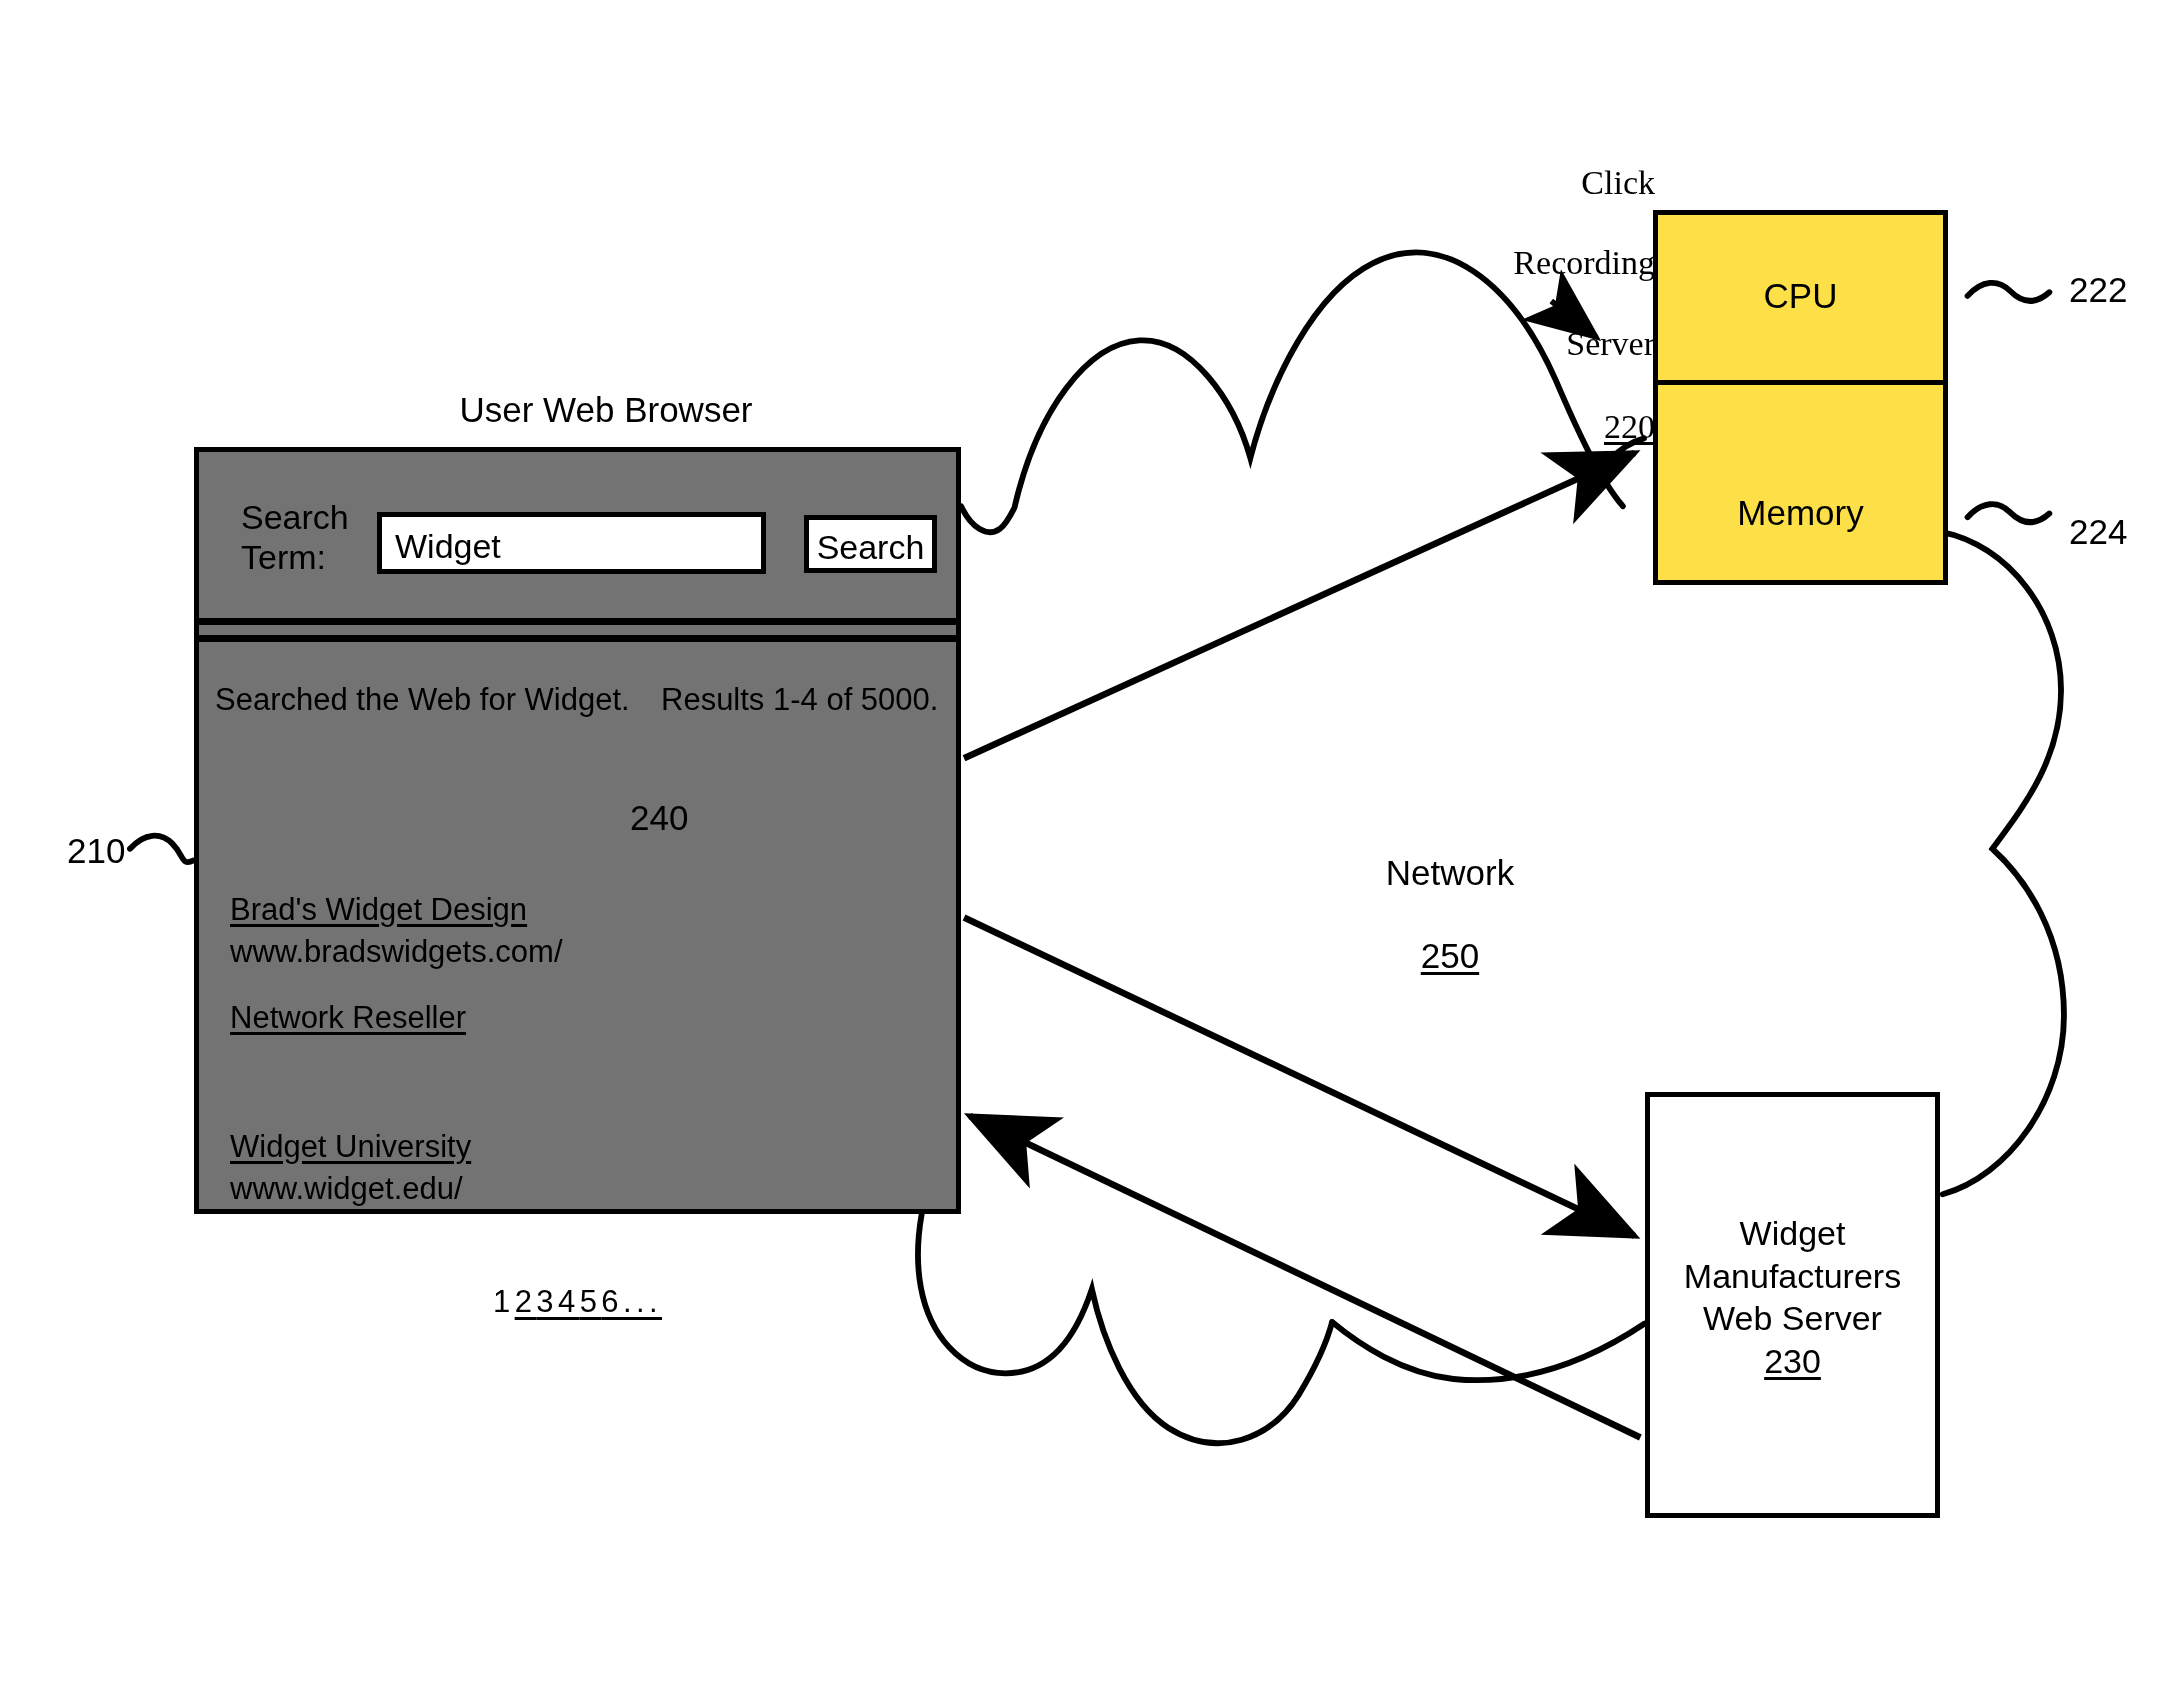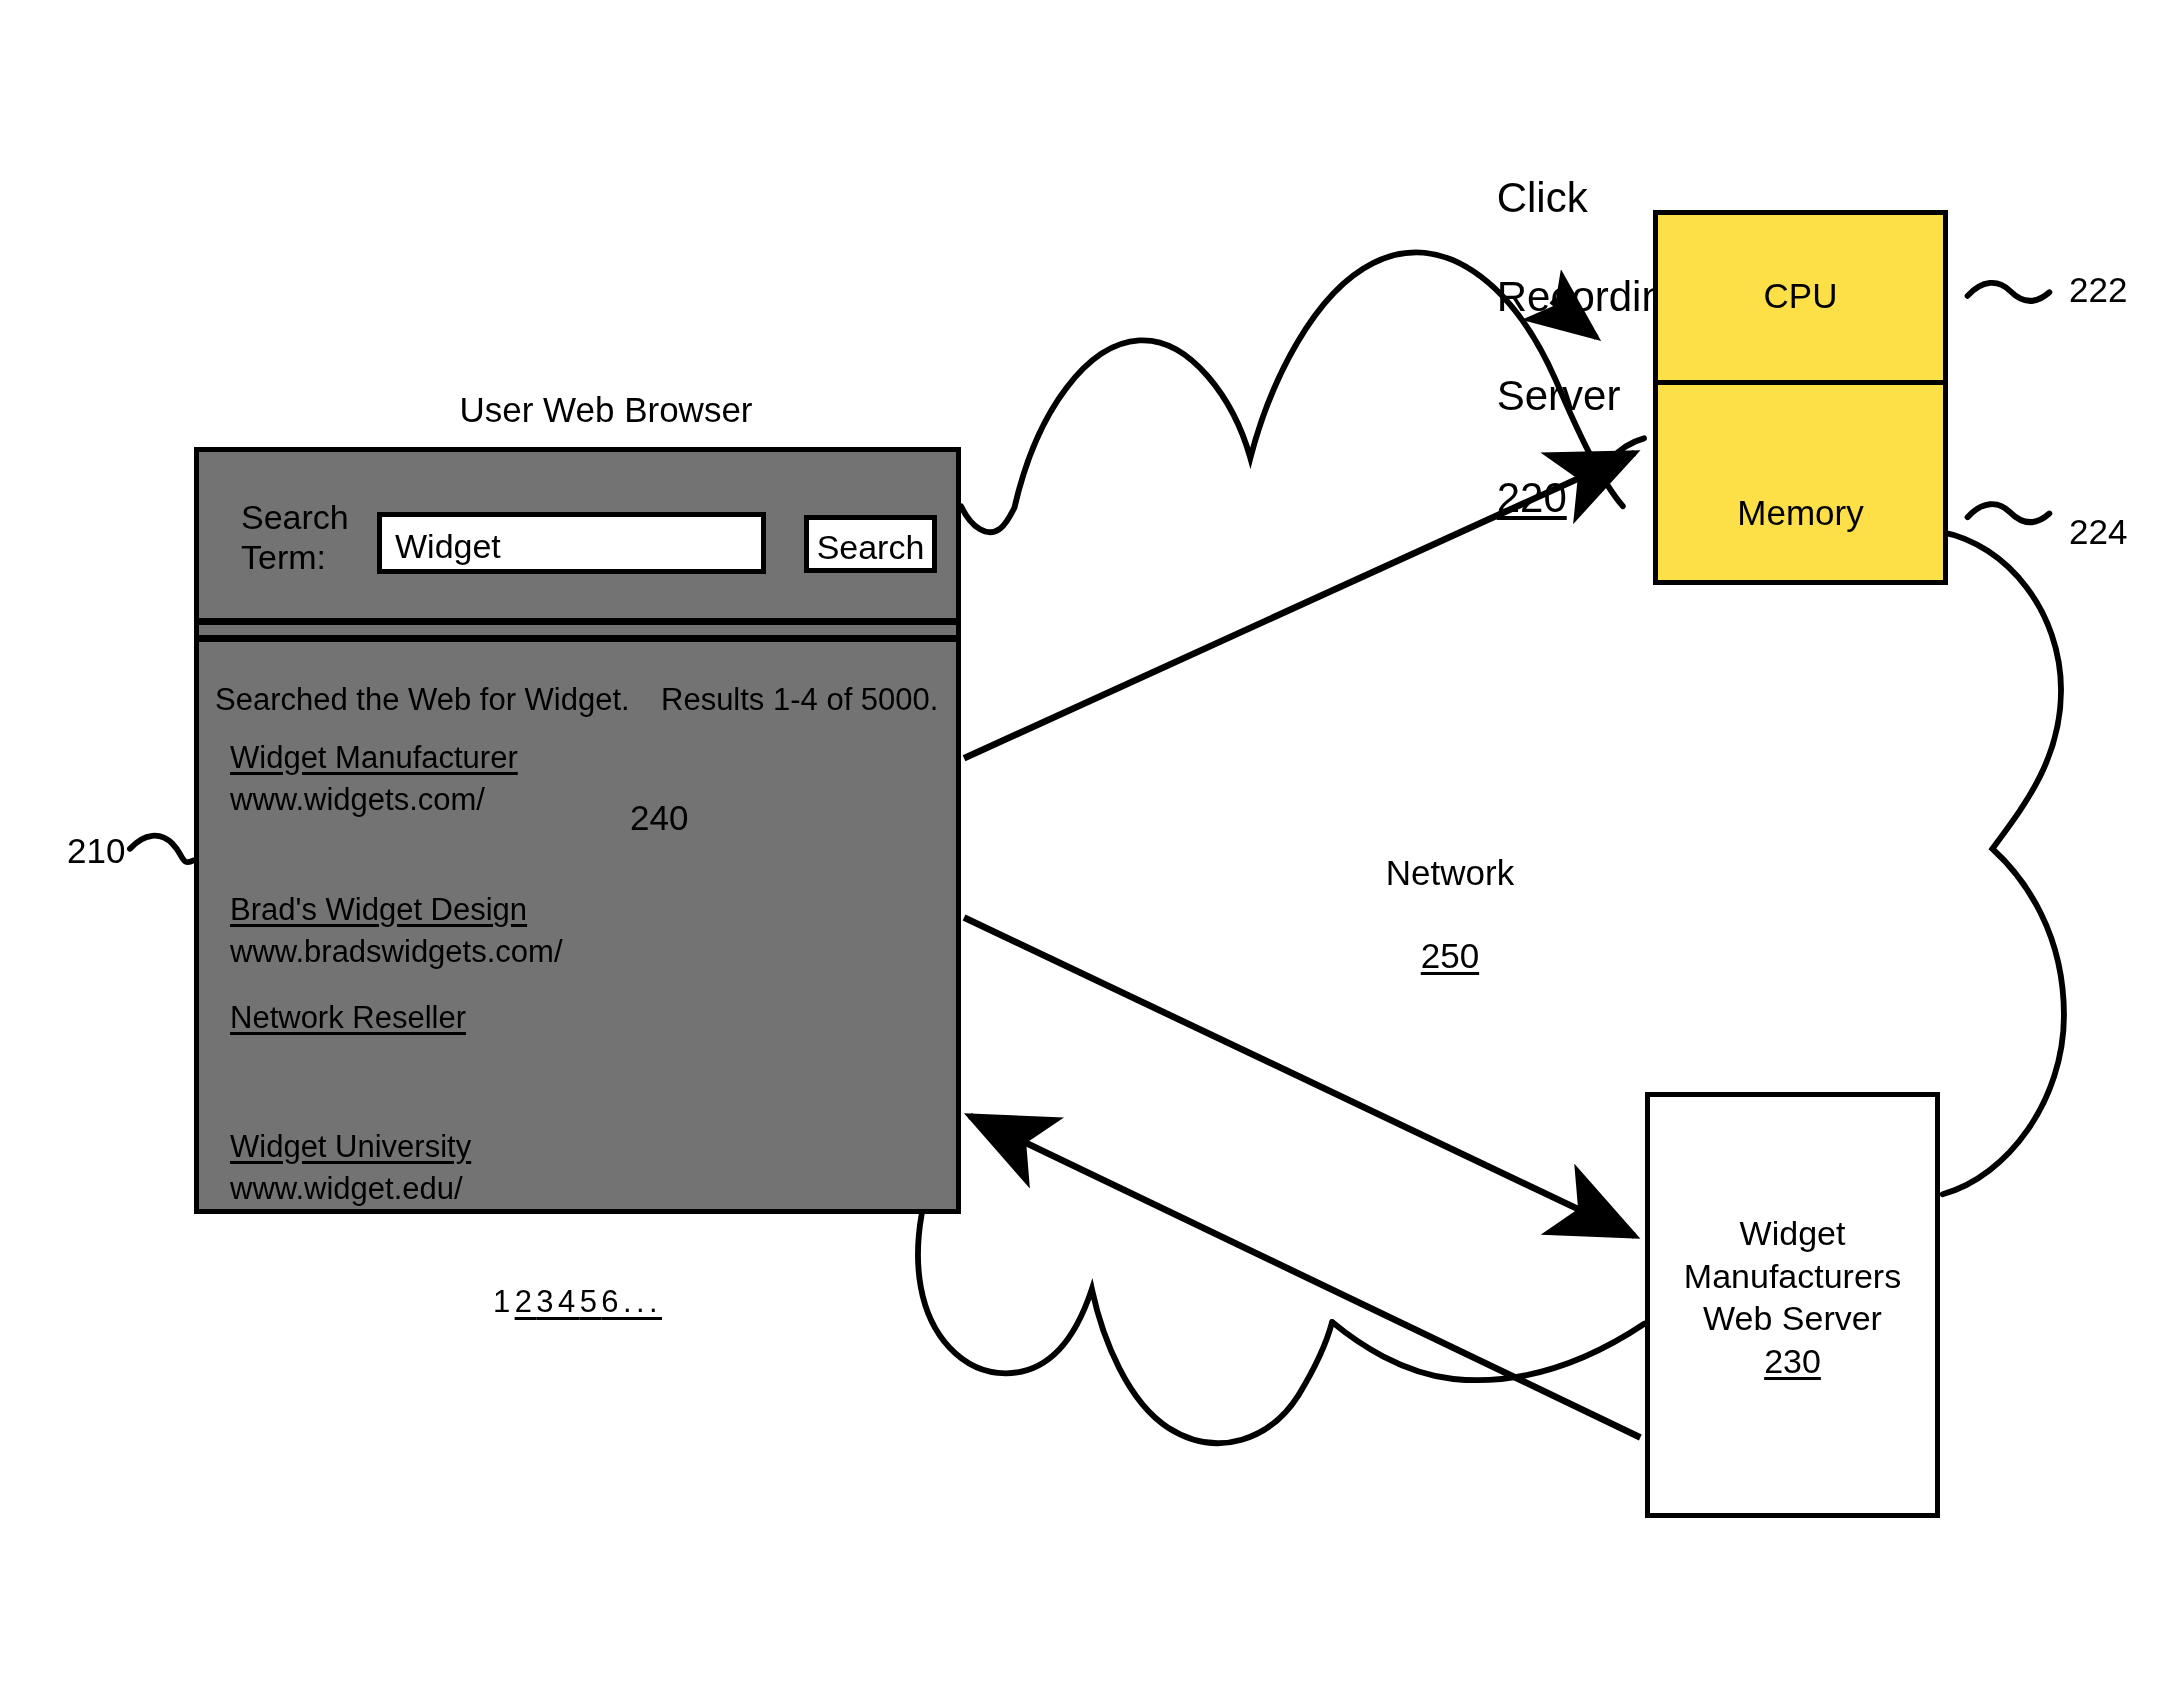--- a/index.html
+++ b/index.html
@@ -201,22 +201,23 @@
   #memory-label {
     position: absolute;
     left: 0; top: 278px; width: 100%;
     text-align: center;
     font-size: 35px;
   }
   #crs-caption {
     left: 1450px;
     top: 123px;
     width: 205px;
-    text-align: left;
-    font-size: 42px;
+    text-align: right;
+    font-size: 34px;
+    font-family: Liberation Serif, serif;
   }
   #crs-caption .ref { display: inline-block; margin-top: 2.9px; }
 
   #ref-222 { left: 2069px; top: 269px; font-size: 35px; }
   #ref-224 { left: 2069px; top: 491px; font-size: 35px; margin-top: 20px; }
   #ref-210 { left: 67px; top: 830px; font-size: 35px; }
   #ref-240 { left: 630px; top: 797px; font-size: 35px; }
 
   #network-caption {
     left: 1328px;
@@ -336,24 +337,20 @@
     <div id="divider-top"></div>
     <div id="divider-bottom"></div>
 
     <div id="results-pane">
 
       <div id="results-header">
         <span id="results-summary">Searched the Web for Widget.</span>
         <span id="results-count">Results 1-4 of 5000.</span>
       </div>
 
-      <div class="result-item" id="result-0">
-        <span class="result-title">Widget Manufacturer</span>
-        <span class="result-url">www.widgets.com/</span>
-      </div>
 
       <div class="result-item" id="result-1">
         <span class="result-title">Brad's Widget Design</span>
         <span class="result-url">www.bradswidgets.com/</span>
       </div>
 
       <div class="result-item" id="result-2">
         <span class="result-title">Network Reseller</span>
       </div>
 

